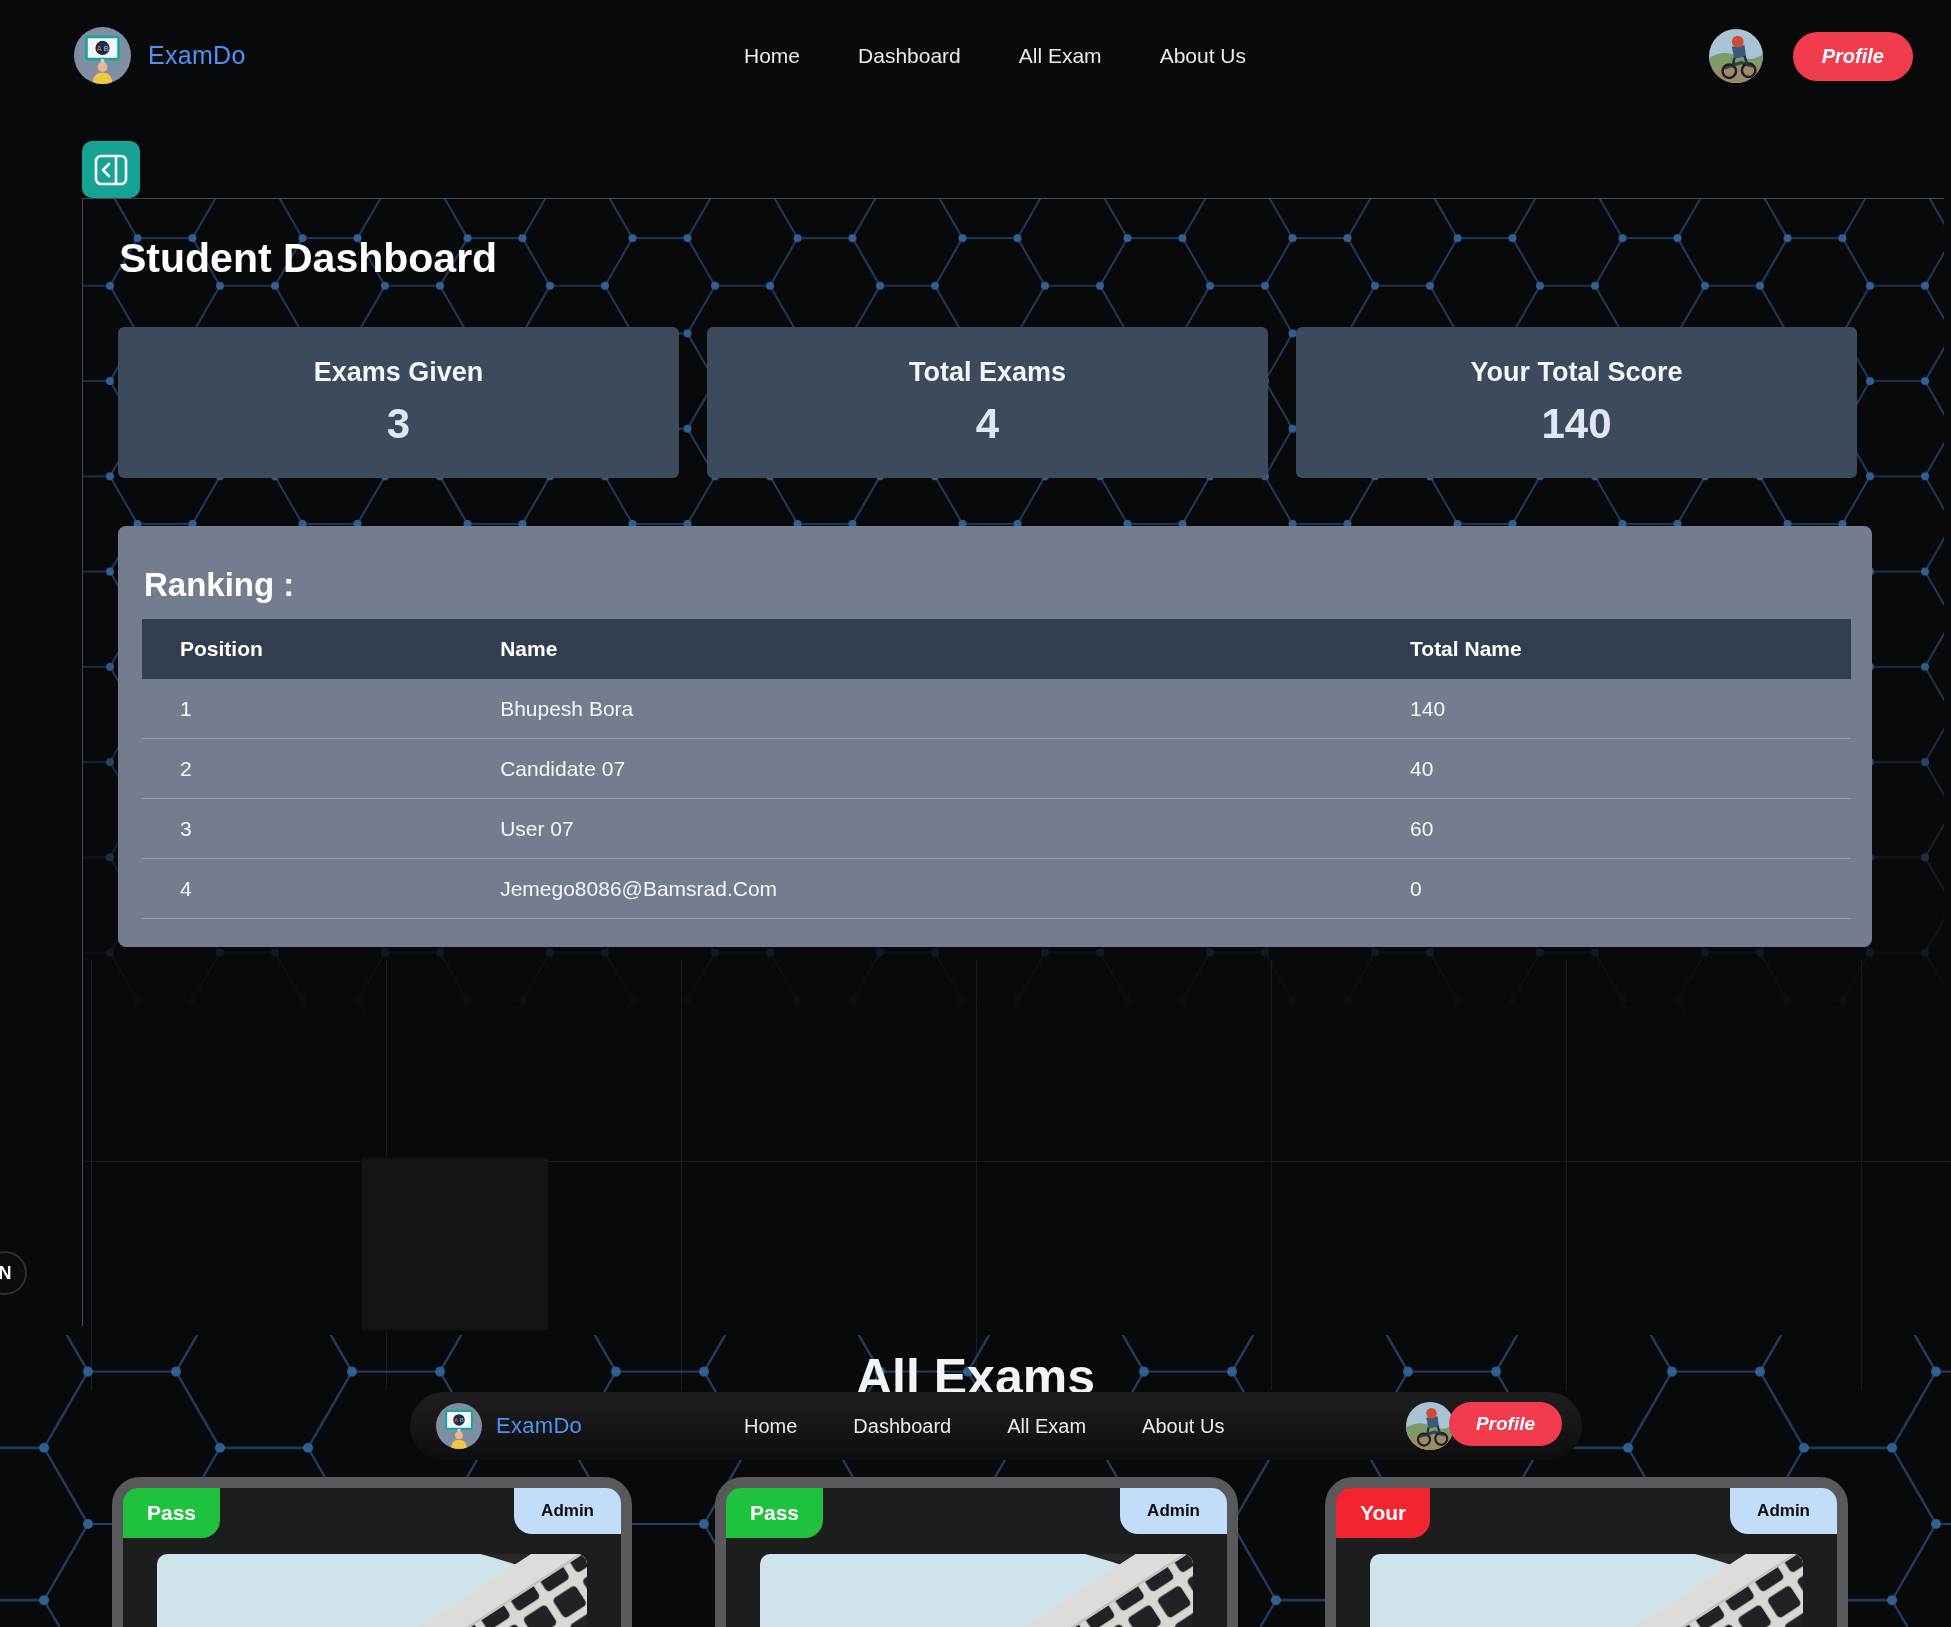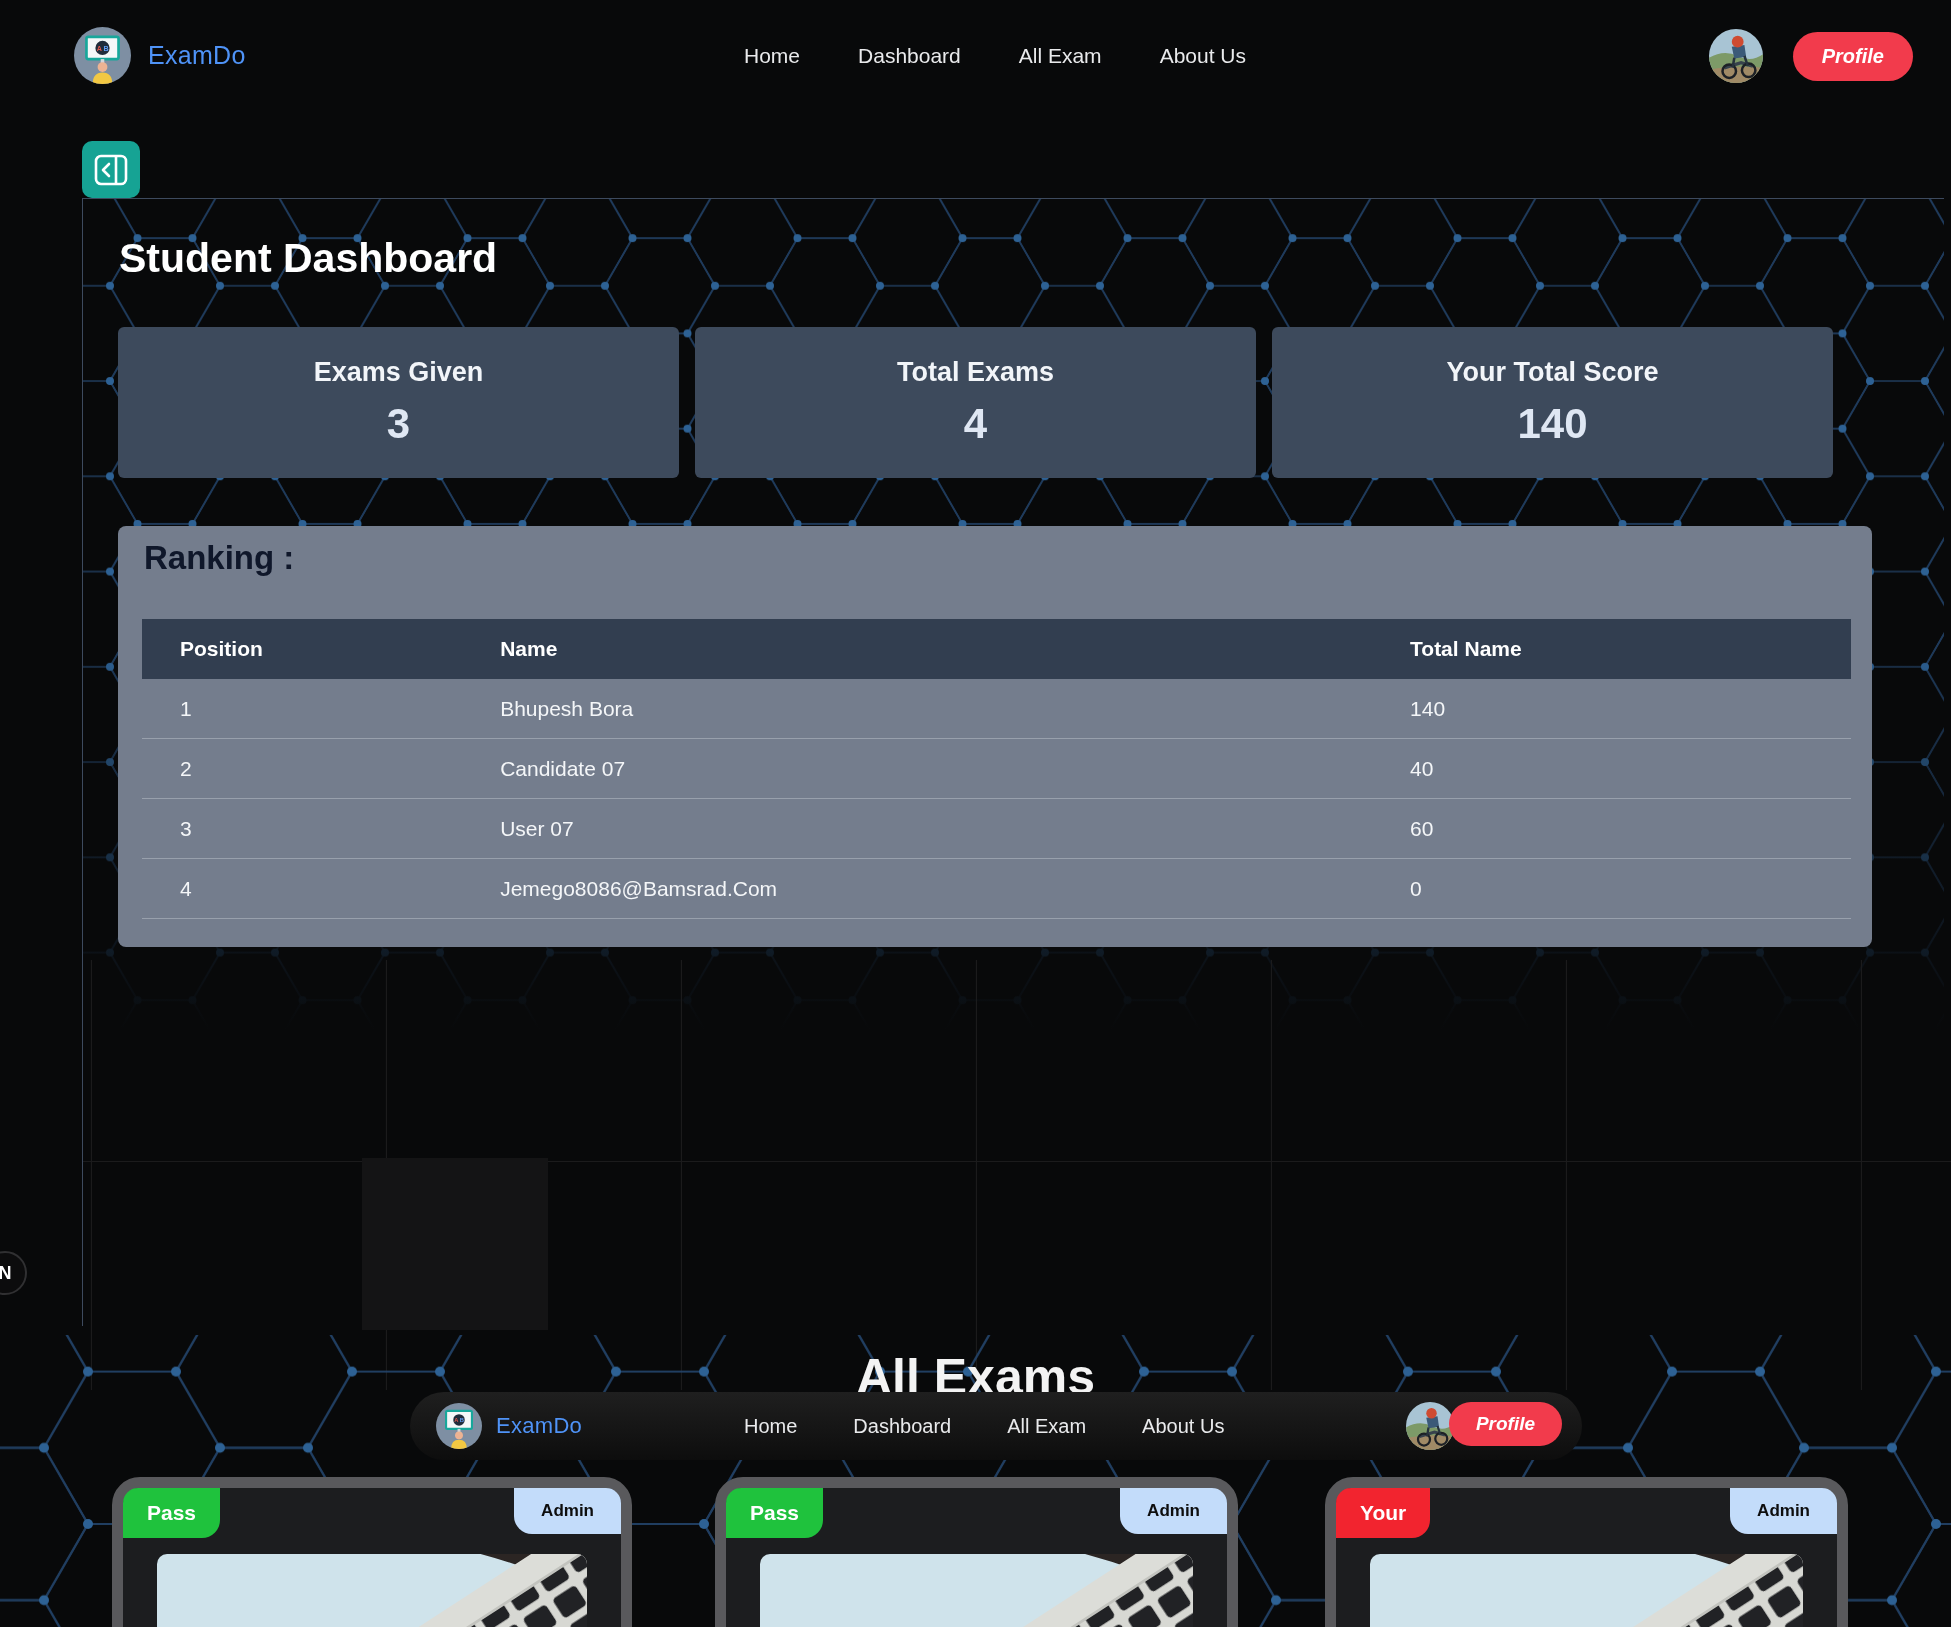--- a/index.html
+++ b/index.html
@@ -38,33 +38,33 @@
     display:flex; align-items:center; justify-content:center; cursor:pointer;
   }
 
   
   .panel {
     position:absolute; left:82px; top:198px; width:1862px; height:1128px; z-index:1;
     border-top:1px solid #3d4a5e; border-left:1px solid #3d4a5e;
   }
   .page-title { position:absolute; left:36px; top:36px; font-size:41px; font-weight:bold; color:#fff; }
 
-  .stats-row { position:absolute; left:35px; top:128px; display:flex; gap:16px; }
+  .stats-row { position:absolute; left:35px; top:128px; display:flex; gap:28px; }
   .stat-card {
     width:561px; height:151px; background:#3d4a5c; border-radius:6px;
     display:flex; flex-direction:column; align-items:center; justify-content:center; gap:12px;
   }
   .stat-label { font-size:27px; font-weight:600; color:#f2f5f9; }
   .stat-value { font-size:42px; font-weight:bold; color:#dfe7f3; }
 
   .ranking {
     position:absolute; left:35px; top:327px; width:1754px; height:421px;
     background:#747d8d; border-radius:8px;
   }
-  .ranking-title { position:absolute; left:26px; top:13px; font-size:33px; font-weight:bold; color:#0f172a; }
+  .ranking-title { position:absolute; left:26px; top:40px; font-size:33px; font-weight:bold; color:#ffffff; }
   .rank-table { position:absolute; left:24px; top:93px; width:1709px; }
   .t-row { display:flex; height:60px; align-items:center; font-size:21px;padding-left:24px; }
   .t-head { background:#323e50; color:#fff; font-weight:bold; }
   .t-body { color:#f4f6f8; border-bottom:1px solid #98a0ac; }
   .col-pos  { width:19%; padding-left:14px; }
   .col-name { width:54%; padding-left:14px; }
   .col-marks{ width:27%; padding-left:14px; }
 
   
   .all-exams-title {

